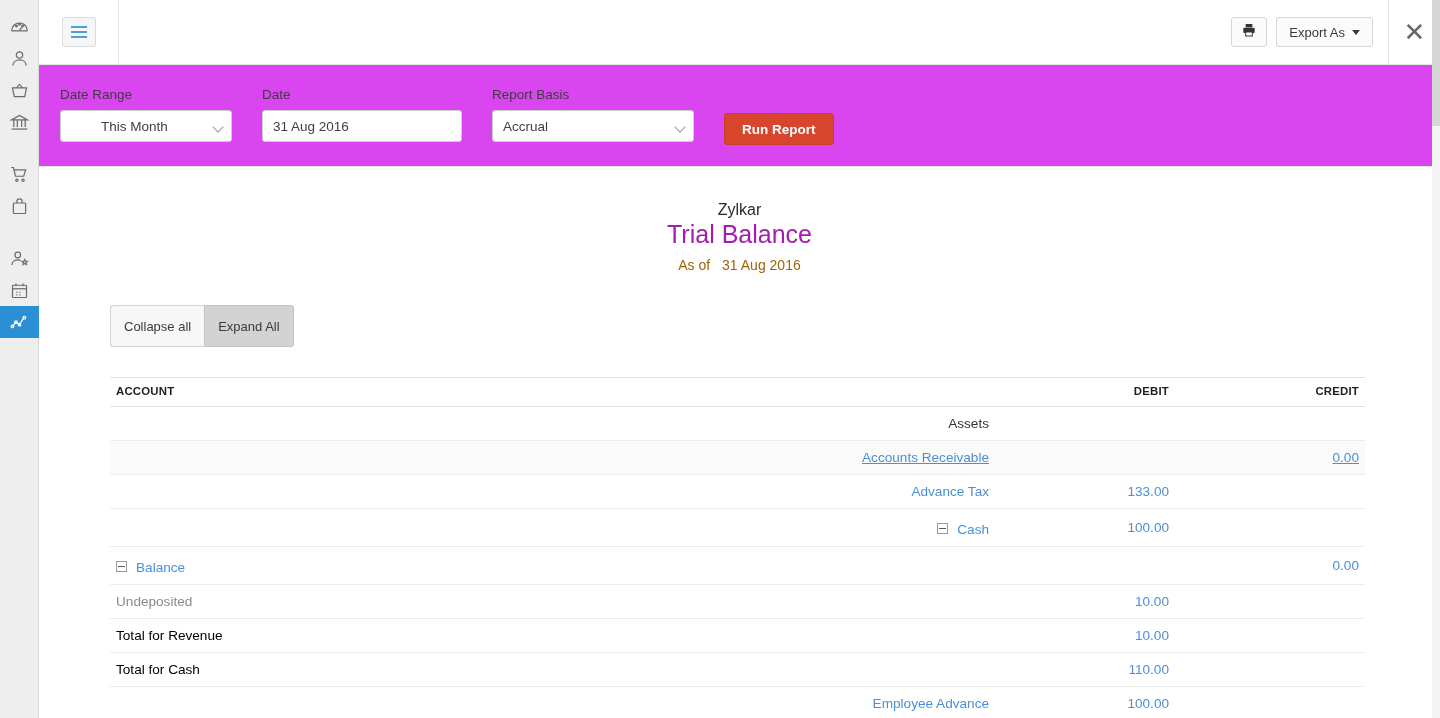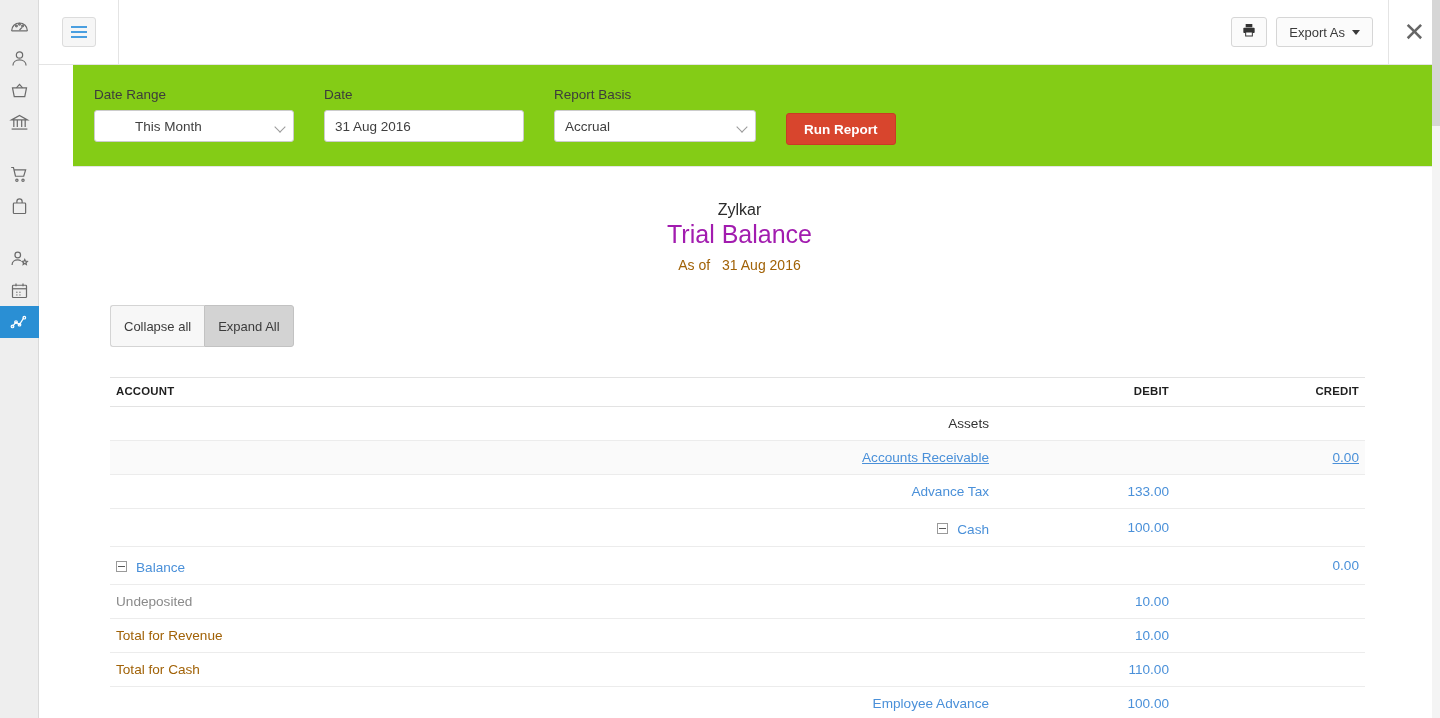--- a/index.html
+++ b/index.html
@@ -146,22 +146,21 @@
     font-family: "Liberation Sans", sans-serif;
   }
 
   
   .filterbar {
     height: 102px;
     border-bottom: 1px solid #e4e4e4;
     padding: 22px 0 0 21px;
     display: flex;
     align-items: flex-start;
-    background: #84cc16;
-    margin-left: 34px;
+    background: #d946ef;
   }
   .field { margin-right: 30px; }
   .field-label {
     font-size: 13.5px;
     color: #3c3c3c;
     margin-bottom: 8px;
     display: block;
   }
   .select-wrap { position: relative; }
   .select-box, .text-box {
@@ -171,21 +170,21 @@
     background: #ffffff;
     font-size: 13.5px;
     color: #404040;
     padding: 0 10px;
     display: flex;
     align-items: center;
     font-family: "Liberation Sans", sans-serif;
     cursor: pointer;
   }
   .select-box { width: 200px; padding-right: 26px; }
-  .sel-date-range { width: 200px; padding-left: 40px; }
+  .sel-date-range { width: 172px; padding-left: 40px; }
   .sel-report-basis { width: 202px; }
   .text-box { width: 200px; cursor: text; }
   .sel-caret {
     position: absolute;
     right: 10px; top: 13px;
     width: 8px; height: 8px;
     border-right: 1.4px solid #9a9a9a;
     border-bottom: 1.4px solid #9a9a9a;
     transform: rotate(45deg);
     pointer-events: none;
@@ -276,21 +275,21 @@
   }
   table.report td.num { text-align: right; width: 180px; }
   table.report td.num.credit { width: 190px; }
   tr.hovered td { background: #fafafa; }
   .acct-link { color: #4a90d9; cursor: pointer; }
   tr.hovered .acct-link,
   tr.hovered .num-link { text-decoration: underline; }
   .num-link { color: #4a90d9; cursor: pointer; }
   .acct-plain { color: #333333; }
   .acct-muted { color: #8a8a8a; }
-  .acct-total { color: #a16207; }
+  .acct-total { color: #000000; }
   .ind-0 { padding-left: 6px; text-align: right; }
   .ind-1 { padding-left: 24px; }
   .ind-2 { padding-left: 42px; }
   .tg {
     display: inline-flex;
     align-items: center; justify-content: center;
     width: 11px; height: 11px;
     border: 1px solid #9a9a9a;
     margin-right: 9px;
     position: relative;

